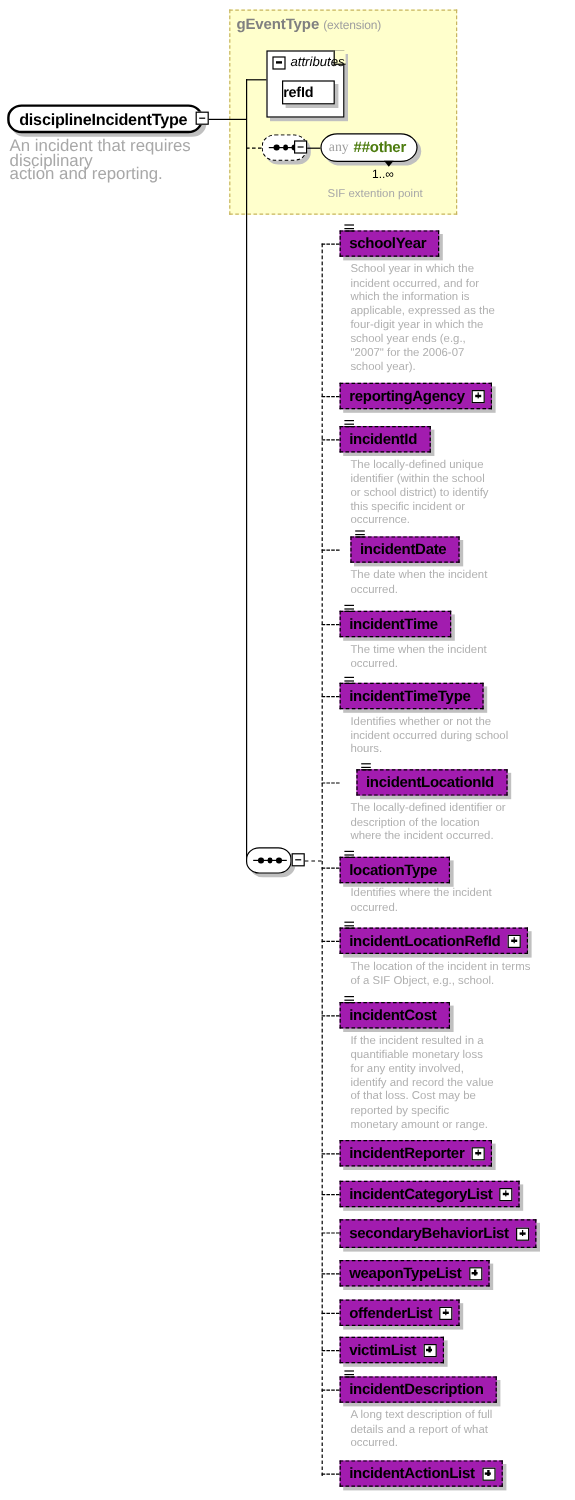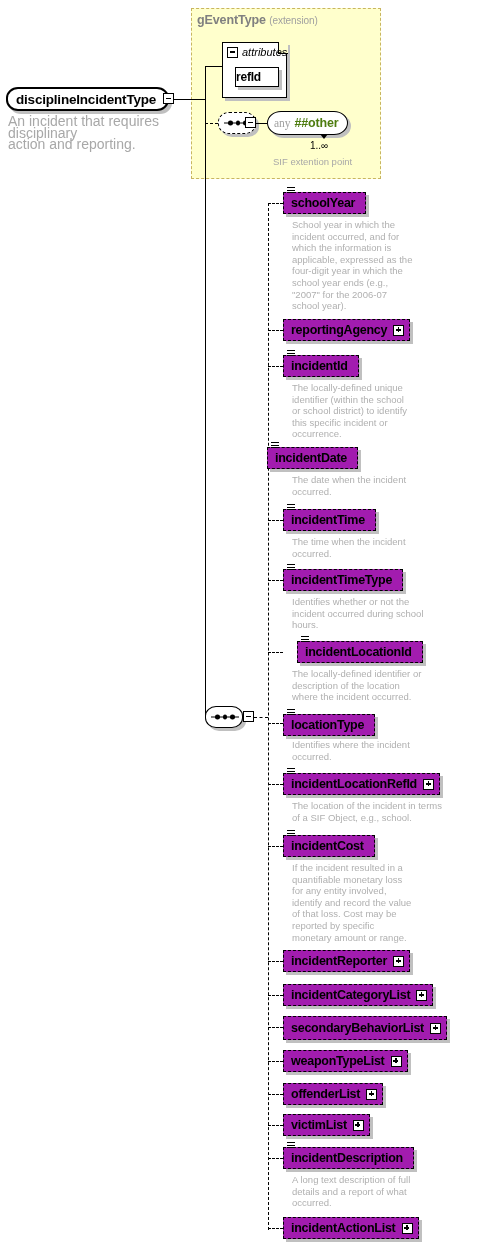--- a/index.html
+++ b/index.html
@@ -390,21 +390,21 @@
           <i></i>
         </span>
         <span class="el-label" style="padding-right: 10px;">incidentId</span>
       </div>
       <div class="anno" style="left: 292px; top: 382px; width: 190px;">The locally-defined unique
 identifier (within the school
 or school district) to identify
 this specific incident or
 occurrence.</div>
       <div class="hline-d" style="left: 268px; top: 458px; width: 15px;"></div>
-      <div class="el dashed" style="left: 267px; top: 447px; height: 22px;">
+      <div class="el dashed" style="left: 292px; top: 447px; height: 22px;">
         <span class="type-mark">
           <i></i>
           <i></i>
           <i></i>
         </span>
         <span class="el-label" style="padding-right: 10px;">incidentDate</span>
       </div>
       <div class="anno" style="left: 292px; top: 474px; width: 190px;">The date when the incident
 occurred.</div>
       <div class="hline-d" style="left: 268px; top: 520px; width: 15px;"></div>

